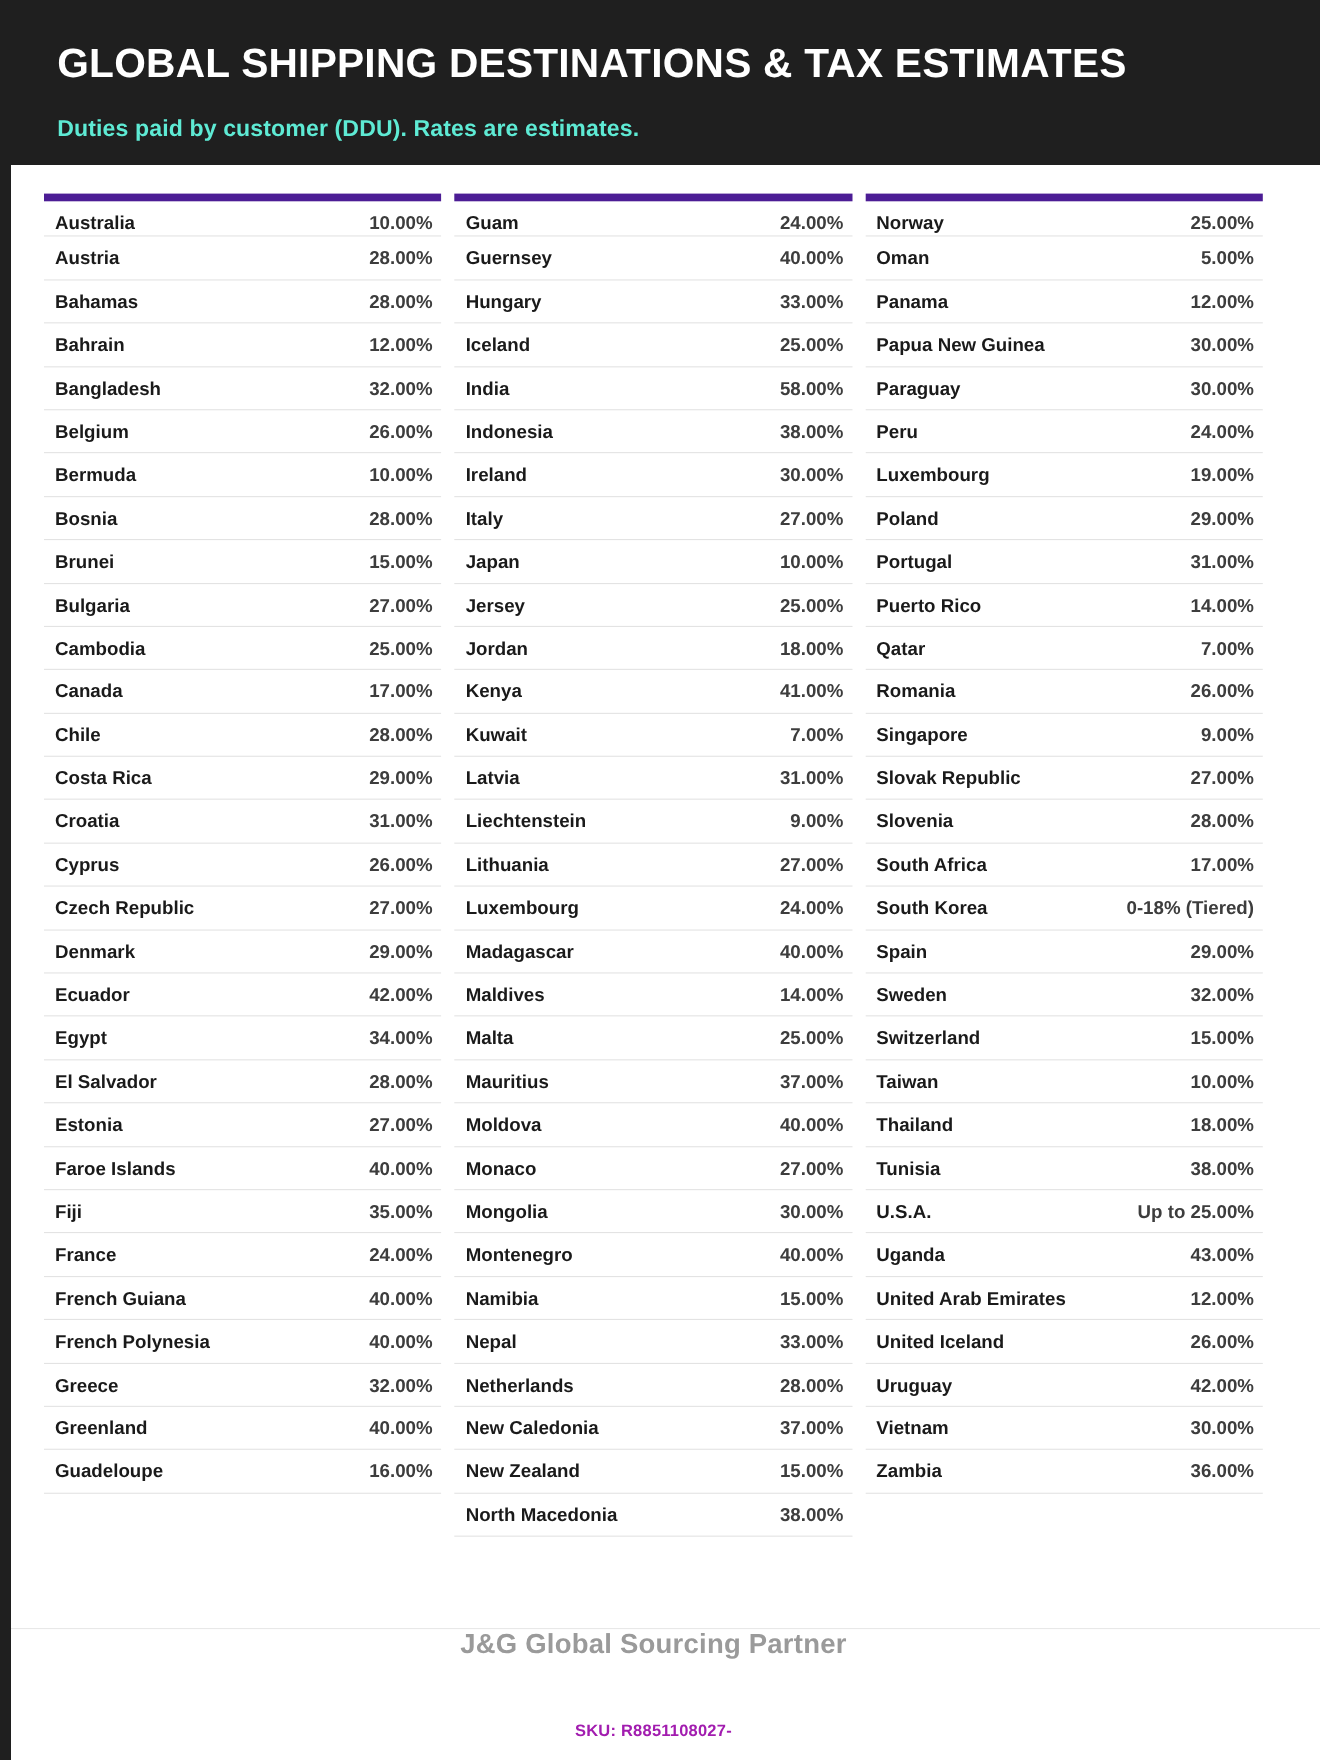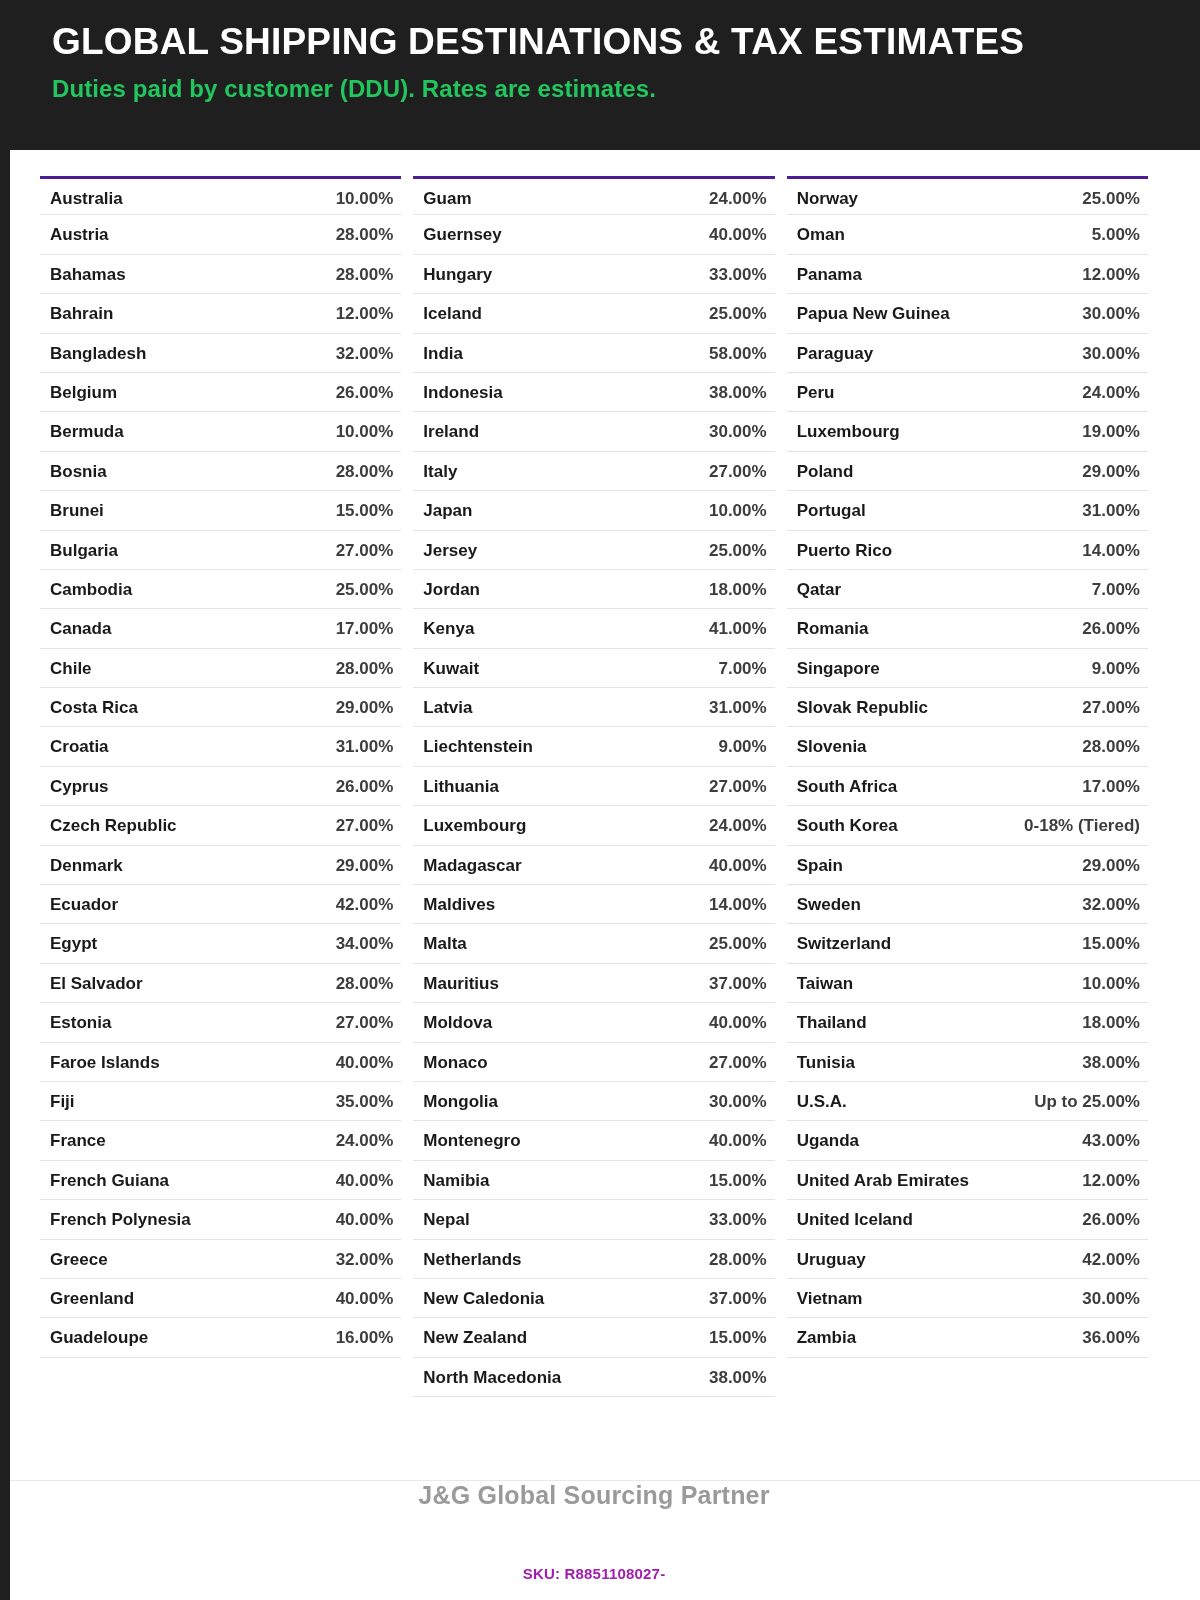--- a/index.html
+++ b/index.html
@@ -13,36 +13,36 @@
     position: relative;
     width: 1200px;
     height: 1600px;
     background: #ffffff;
     overflow: hidden;
     border-left: 10px solid #1f1f1f;
   }
   
   .header {
     background: #1f1f1f;
-    padding: 22px 0 34px 42px;
+    padding: 38px 0 34px 42px;
     height: 150px;
   }
   .header h1 {
     color: #ffffff;
     font-size: 37px;
     font-weight: bold;
     letter-spacing: 0.2px;
     line-height: 1.1;
     text-transform: uppercase;
   }
   .header h2 {
-    color: #22c55e;
-    font-size: 24px;
-    font-weight: bold;
-    margin-top: 12px;
+    color: #5eead4;
+    font-size: 21px;
+    font-weight: bold;
+    margin-top: 27px;
     letter-spacing: 0.1px;
   }
   
   .columns {
     display: flex;
     gap: 12px;
     padding: 26px 52px 0 30px;
     align-items: flex-start;
   }
   .col {
@@ -51,21 +51,21 @@
     flex-direction: column;
   }
   .row {
     display: flex;
     align-items: baseline;
     justify-content: space-between;
     border-bottom: 1px solid #e3e3e3;
     padding: 10px 8px 9px 10px;
     height: 39.4px;
   }
-  .row:first-child { border-top: 3px solid #4c1d95; }
+  .row:first-child { border-top: 7px solid #4c1d95; }
   .country {
     font-size: 17px;
     font-weight: bold;
     color: #1a1a1a;
     white-space: nowrap;
   }
   .rate {
     font-size: 17px;
     font-weight: bold;
     color: #3d3d3d;

